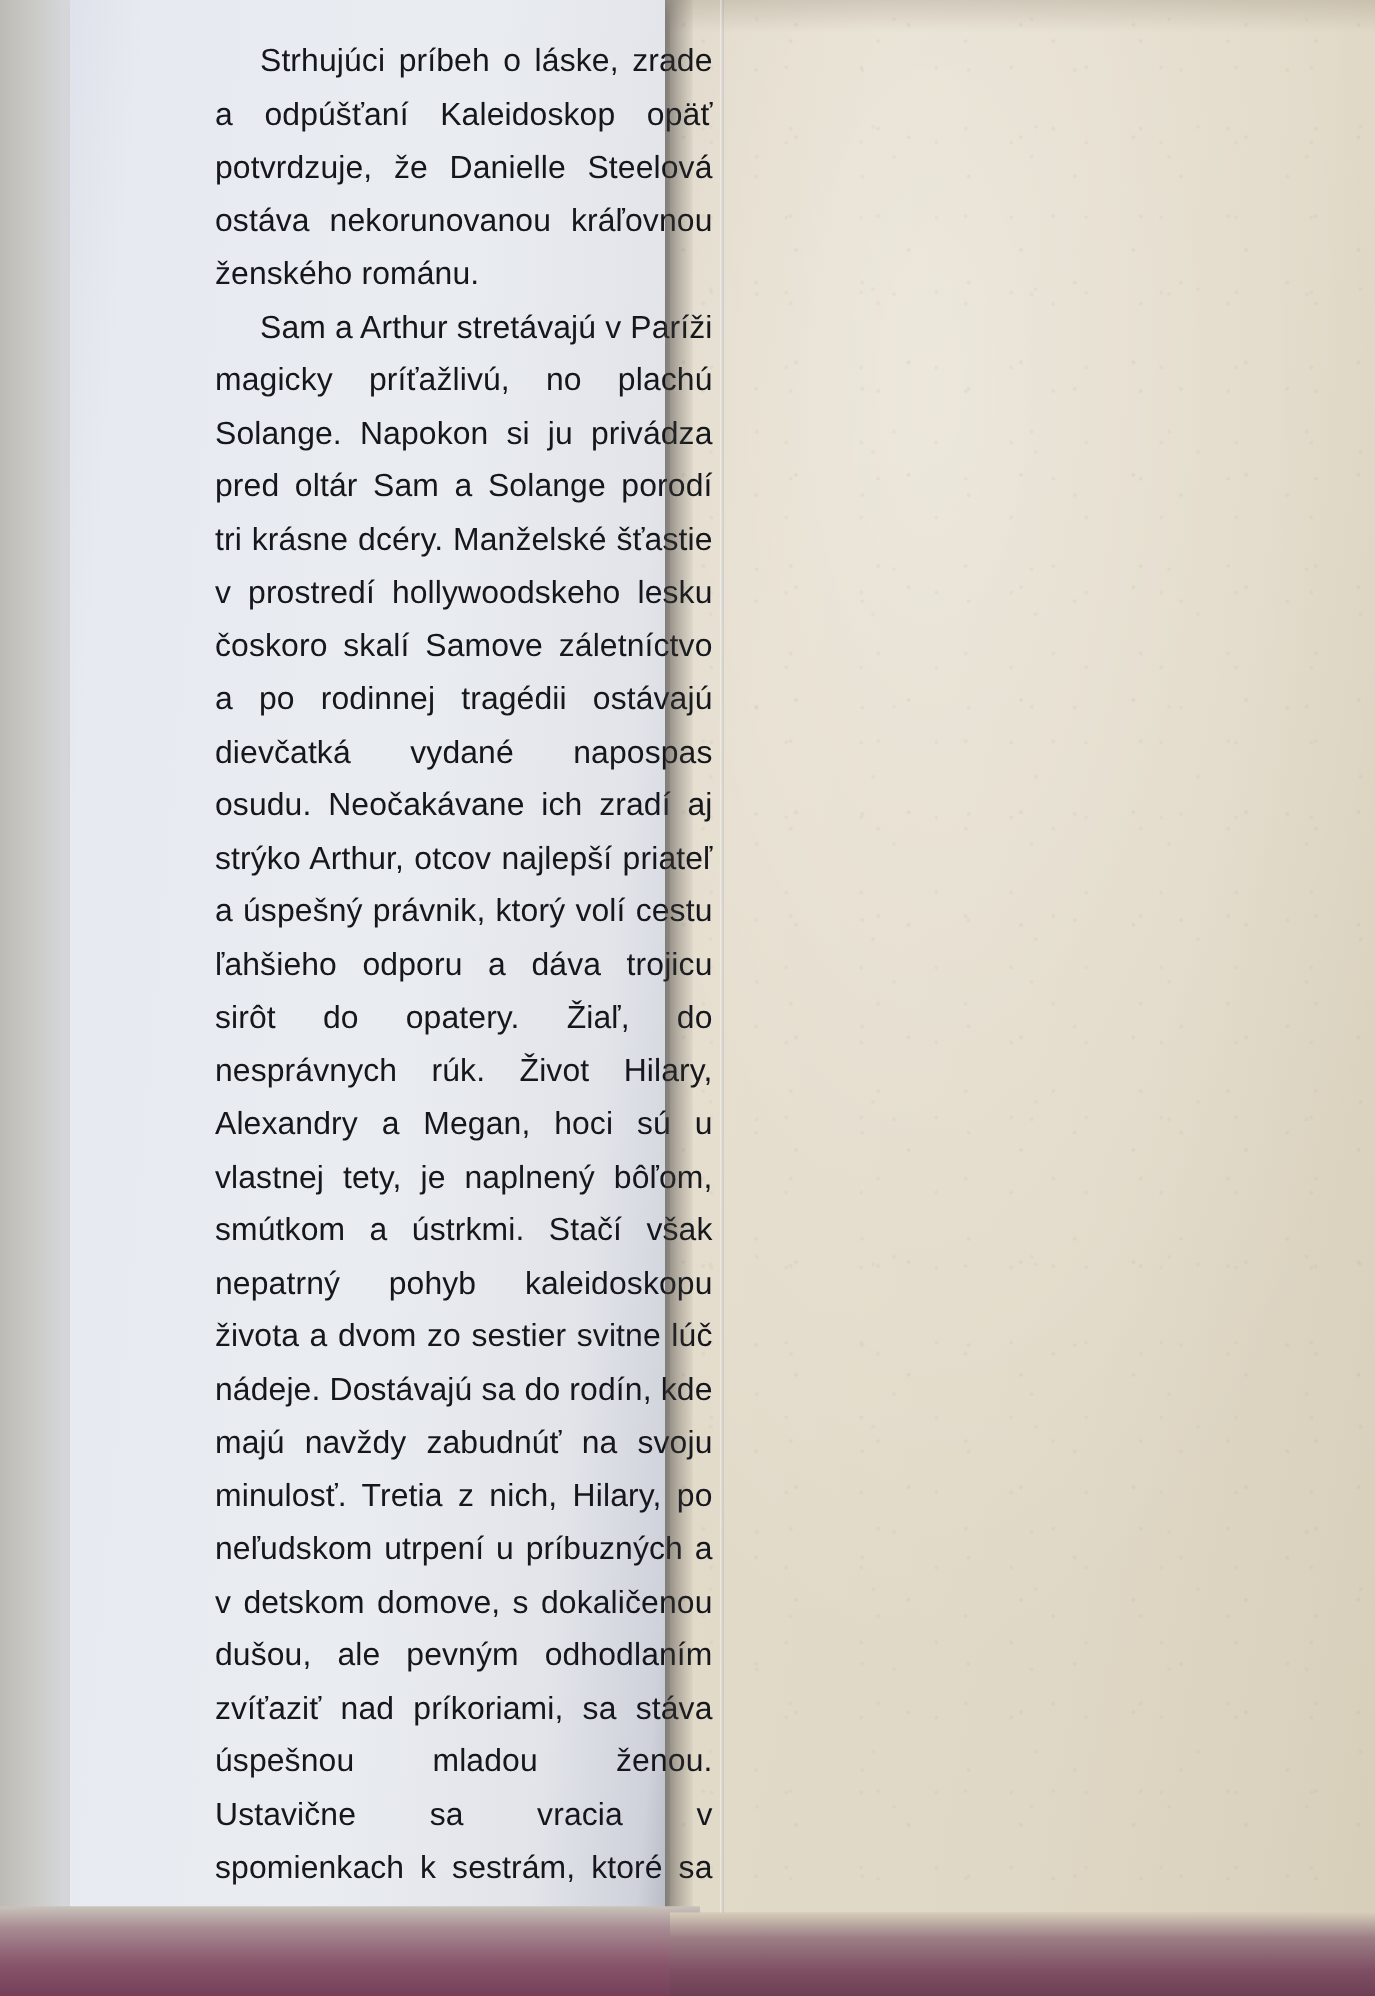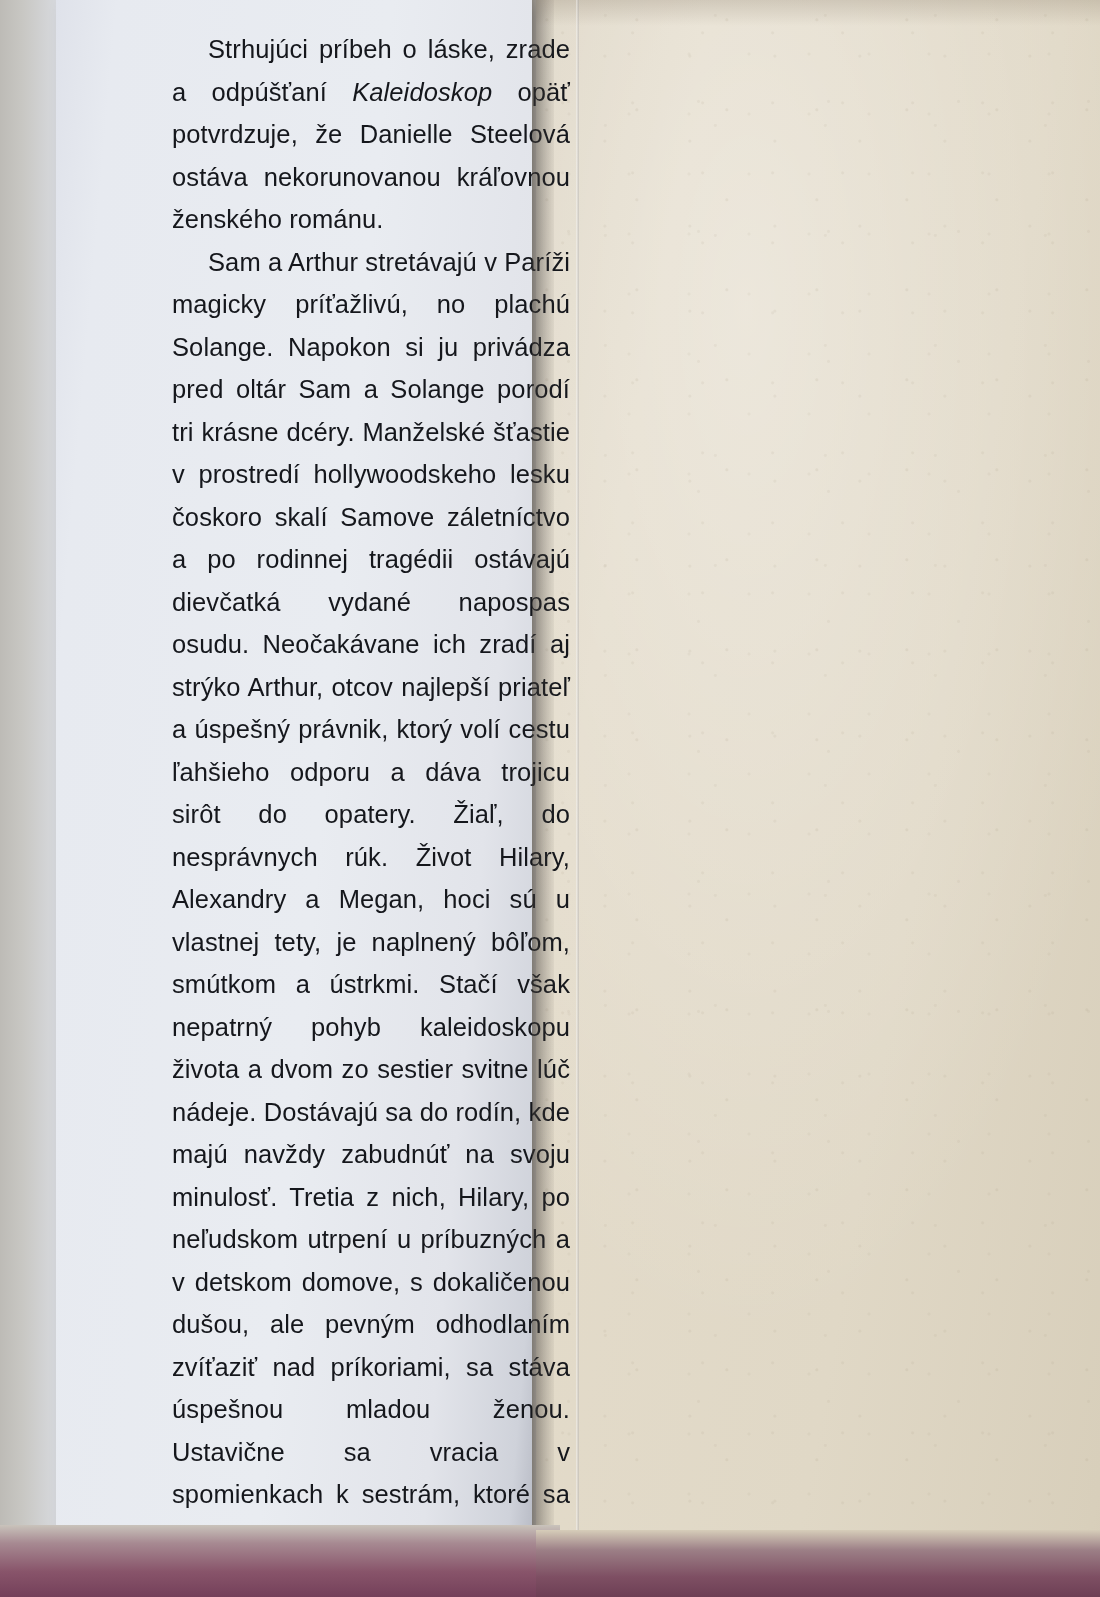--- a/index.html
+++ b/index.html
@@ -111,21 +111,20 @@
     letter-spacing: 0.1px;
   }
   .blurb p {
     margin: 0;
     text-indent: 36px;
   }
   .blurb p + p {
     margin-top: 0;
   }
   .blurb .title-italic {
-    font-style: italic;
   }
   
   .blurb p:last-child {
     text-align: justify;
   }
 
   
   .crease {
     position: absolute;
     left: 520px;

